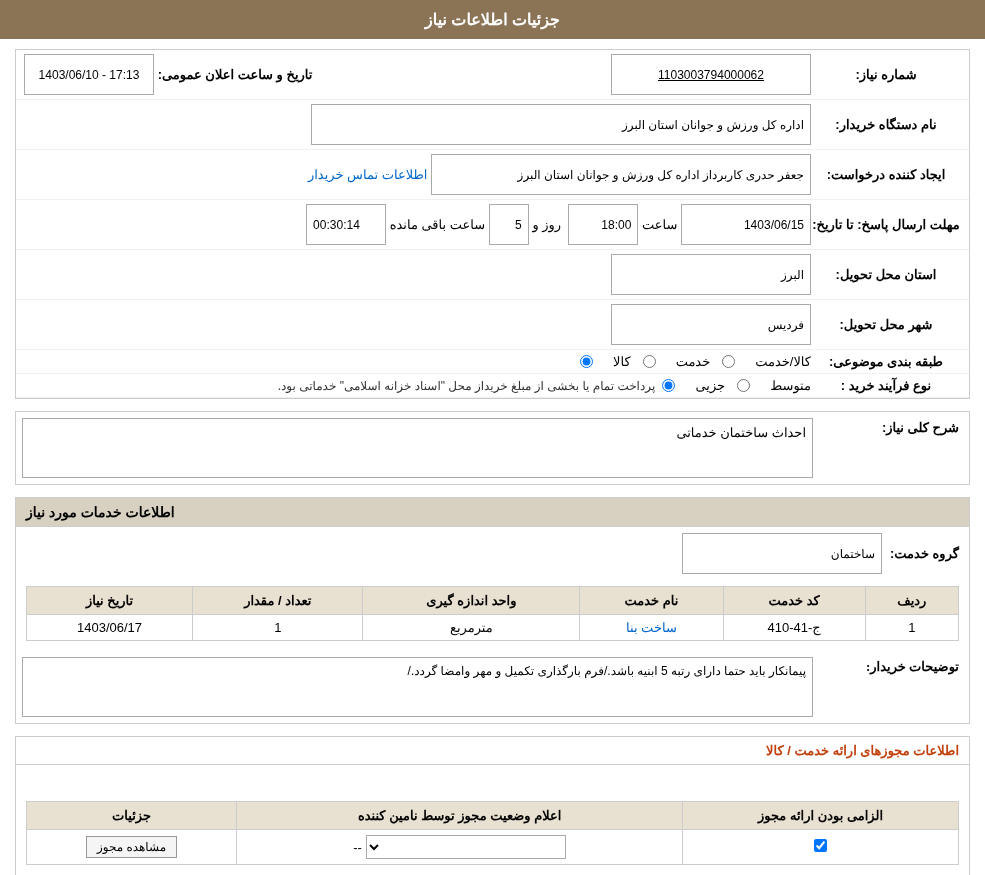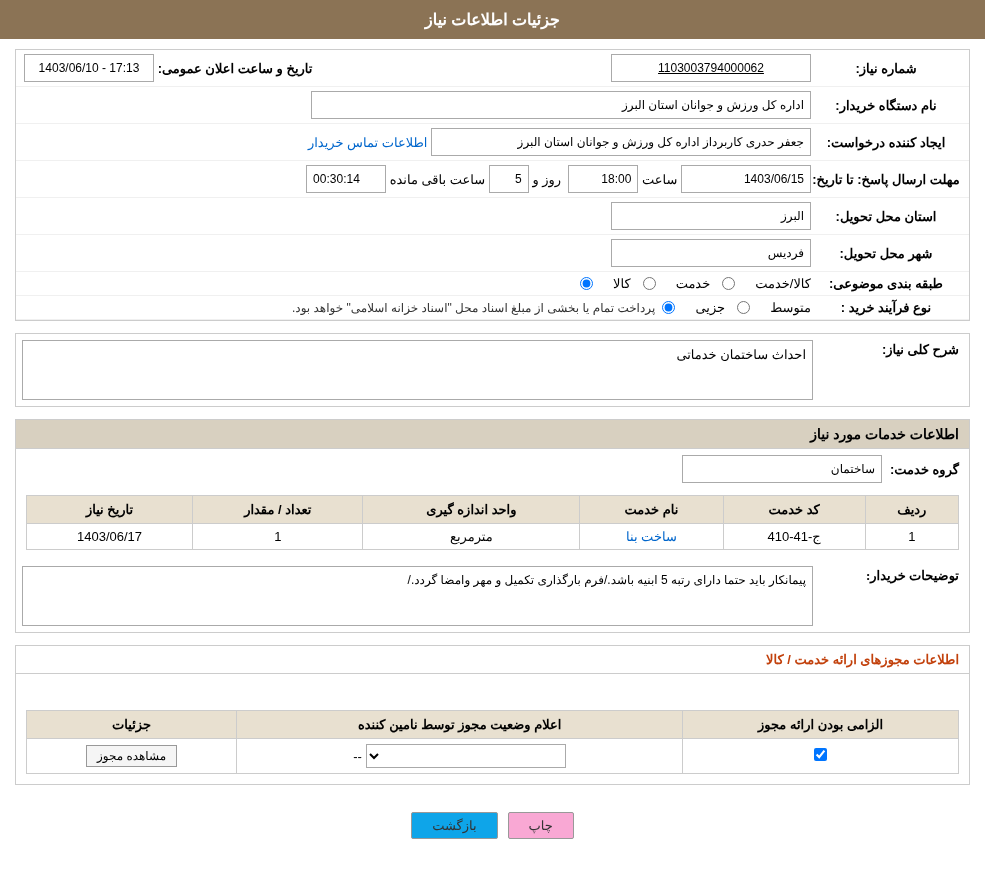--- a/index.html
+++ b/index.html
@@ -29,34 +29,34 @@
     }
     .section-card {
       border: 1px solid #ccc;
       margin-bottom: 12px;
       background: #fff;
     }
     .input-field {
       border: 1px solid #aaa;
       padding: 3px 6px;
       background: #fff;
-      height: 28px;
+      height: 41px;
       font-family: Tahoma, Arial, sans-serif;
       font-size: 12px;
     }
     .input-medium { width: 200px; }
     .input-date { width: 130px; }
     .link-blue { color: #0066cc; text-decoration: none; cursor: pointer; }
     .section-title {
       background: #d8d0c0;
       padding: 6px 10px;
       font-weight: bold;
       font-size: 14px;
       border-bottom: 1px solid #ccc;
-      text-align: right;
+      text-align: left;
     }
     .radio-group {
       display: flex;
       align-items: center;
       gap: 12px;
       direction: rtl;
     }
     .radio-item {
       display: flex;
       align-items: center;
@@ -236,21 +236,21 @@
           <div class="radio-item">
             <span>متوسط</span>
             <input type="radio" name="purchase_type" style="">
           </div>
           <div class="radio-item">
             <span>جزیی</span>
             <input type="radio" name="purchase_type" checked="" style="">
           </div>
         </div>
         &nbsp;&nbsp;
-        <span style="font-size:12px; color:#333;">پرداخت تمام یا بخشی از مبلغ اسناد محل "اسناد خزانه اسلامی" خواهد بود.</span>
+        <span style="font-size:12px; color:#333;">پرداخت تمام یا بخشی از مبلغ خریداز محل "اسناد خزانه اسلامی" خدماتی بود.</span>
       </div>
 
     </div>
 
     <div class="section-card">
       <table style="width:100%; border-collapse:collapse;">
         <tbody>
             <tr>
           <td style="padding:8px 10px; font-weight:bold; width:150px; vertical-align:top;">شرح کلی نیاز:</td>
           <td style="padding:6px;">

